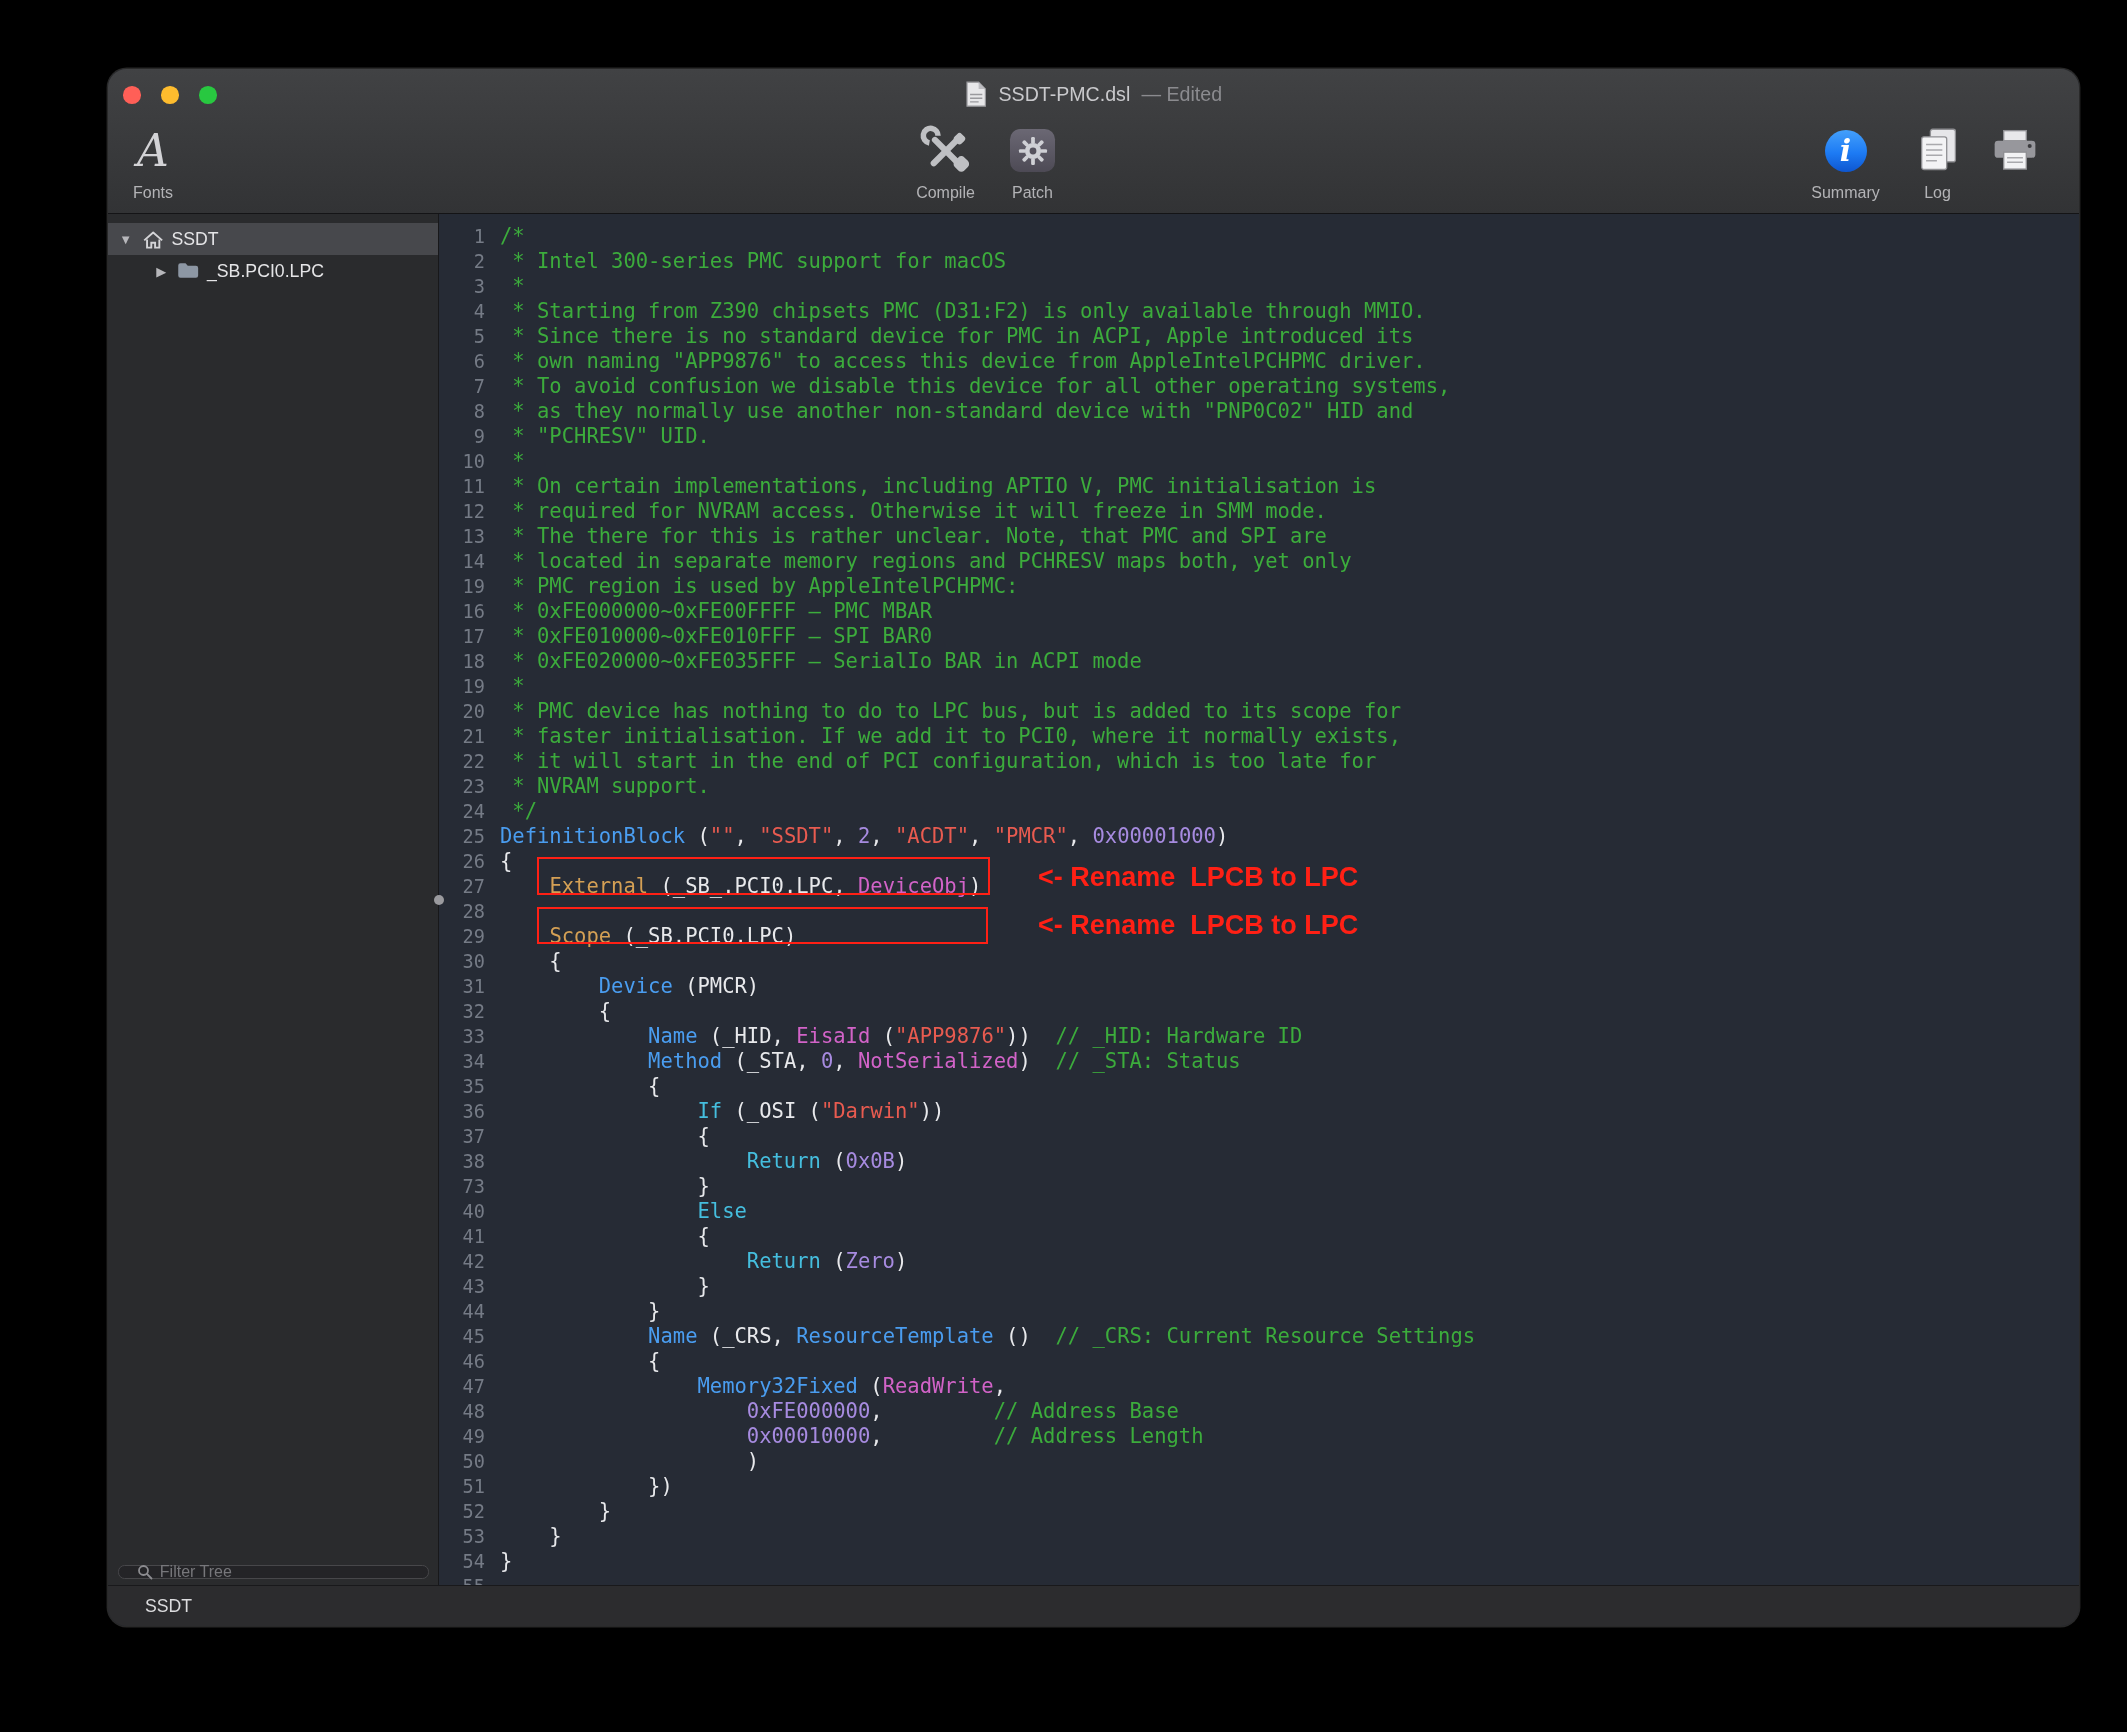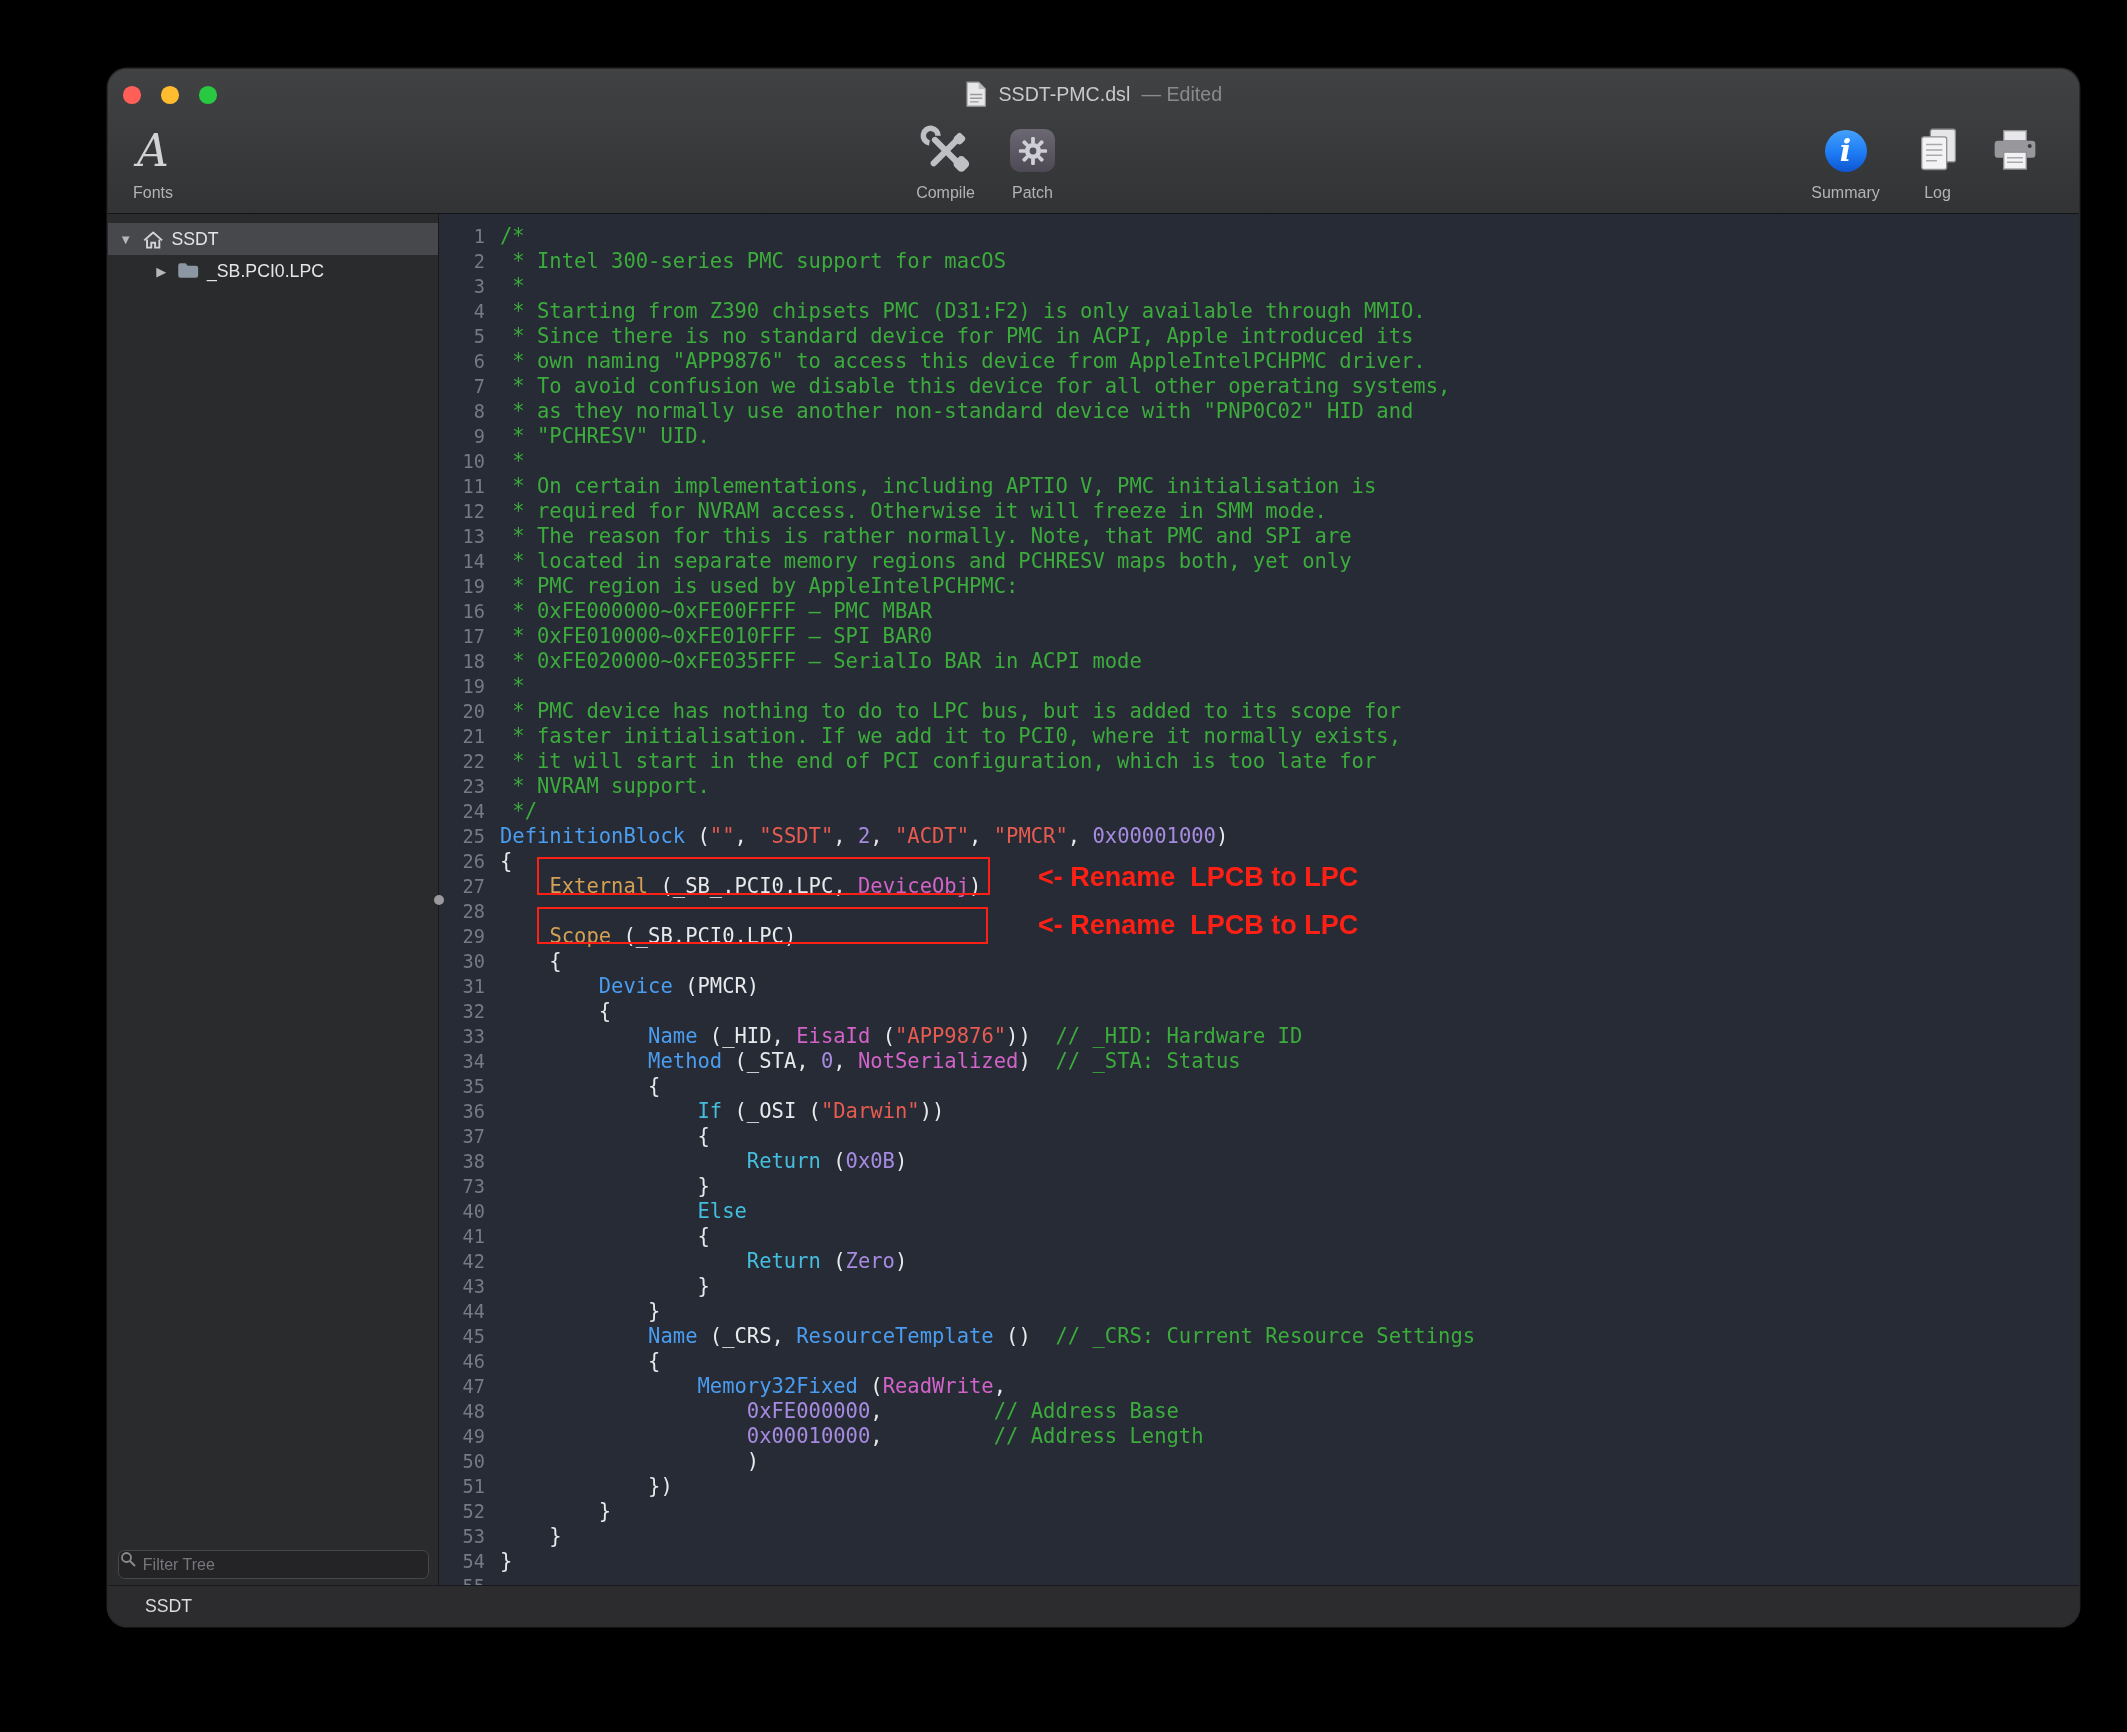--- a/index.html
+++ b/index.html
@@ -35,23 +35,23 @@
                     display:flex; align-items:center; justify-content:center; }
   .summary-i { font-family:"DejaVu Serif", serif; font-style:italic; font-weight:bold; font-size:30px; color:#fff; }
   
   .sidebar { position:absolute; top:145px; left:0; width:331px; bottom:41px;
              background:#2a2b2d; border-right:0.9px solid #18181a; }
   .tree { padding-top:9.3px; }
   .trow { height:32px; display:flex; align-items:center; font-size:17.7px; color:#e5e5e7; white-space:nowrap; }
   .trow.selected { background:#47484c; }
   .tri { width:20.5px; text-align:center; font-size:13px; color:#b7b7bb; }
   .trow .ticon { display:flex; align-items:center; margin:0 7.5px 0 5.6px; }
-  .filter-box { position:absolute; left:10.3px; right:9.3px; bottom:5.6px; height:29px;
+  .filter-box { position:absolute; left:10.3px; right:9.3px; bottom:5.6px; height:14px;
                 background:#242427; border:0.9px solid #47474a; border-radius:6.5px;
-                display:flex; padding:0 1px; gap:6.5px; }
+                display:flex; align-items:center; padding:0 18px; gap:6.5px; }
   .filter-box input { flex:1; background:transparent; border:none; outline:none;
                       color:#d8d8da; font-size:16px; font-family:"Liberation Sans", sans-serif; }
   .filter-box input::placeholder { color:#77777b; }
   
   .editor { position:absolute; top:145px; left:332px; right:0; bottom:41px;
             background:#262b35; overflow:hidden; }
   #code-lines { position:absolute; top:10.3px; left:0;
                 font-family:"DejaVu Sans Mono", monospace; font-size:20.5px; line-height:25px; }
   .cl { white-space:pre; height:25px; }
   .ln { display:inline-block; width:45px; text-align:right; color:var(--c-line-number); font-size:18.6px; }
@@ -233,21 +233,21 @@
         <div class="cl"><span class="ln">3</span><span class="lc"><span class="tok-c"> *</span></span></div>
         <div class="cl"><span class="ln">4</span><span class="lc"><span class="tok-c"> * Starting from Z390 chipsets PMC (D31:F2) is only available through MMIO.</span></span></div>
         <div class="cl"><span class="ln">5</span><span class="lc"><span class="tok-c"> * Since there is no standard device for PMC in ACPI, Apple introduced its</span></span></div>
         <div class="cl"><span class="ln">6</span><span class="lc"><span class="tok-c"> * own naming "APP9876" to access this device from AppleIntelPCHPMC driver.</span></span></div>
         <div class="cl"><span class="ln">7</span><span class="lc"><span class="tok-c"> * To avoid confusion we disable this device for all other operating systems,</span></span></div>
         <div class="cl"><span class="ln">8</span><span class="lc"><span class="tok-c"> * as they normally use another non-standard device with "PNP0C02" HID and</span></span></div>
         <div class="cl"><span class="ln">9</span><span class="lc"><span class="tok-c"> * "PCHRESV" UID.</span></span></div>
         <div class="cl"><span class="ln">10</span><span class="lc"><span class="tok-c"> *</span></span></div>
         <div class="cl"><span class="ln">11</span><span class="lc"><span class="tok-c"> * On certain implementations, including APTIO V, PMC initialisation is</span></span></div>
         <div class="cl"><span class="ln">12</span><span class="lc"><span class="tok-c"> * required for NVRAM access. Otherwise it will freeze in SMM mode.</span></span></div>
-        <div class="cl"><span class="ln">13</span><span class="lc"><span class="tok-c"> * The reason for this is rather normally. Note, that PMC and SPI are</span></span></div>
+        <div class="cl"><span class="ln">13</span><span class="lc"><span class="tok-c"> * The there for this is rather unclear. Note, that PMC and SPI are</span></span></div>
         <div class="cl"><span class="ln">14</span><span class="lc"><span class="tok-c"> * located in separate memory regions and PCHRESV maps both, yet only</span></span></div>
         <div class="cl"><span class="ln">19</span><span class="lc"><span class="tok-c"> * PMC region is used by AppleIntelPCHPMC:</span></span></div>
         <div class="cl"><span class="ln">16</span><span class="lc"><span class="tok-c"> * 0xFE000000~0xFE00FFFF – PMC MBAR</span></span></div>
         <div class="cl"><span class="ln">17</span><span class="lc"><span class="tok-c"> * 0xFE010000~0xFE010FFF – SPI BAR0</span></span></div>
         <div class="cl"><span class="ln">18</span><span class="lc"><span class="tok-c"> * 0xFE020000~0xFE035FFF – SerialIo BAR in ACPI mode</span></span></div>
         <div class="cl"><span class="ln">19</span><span class="lc"><span class="tok-c"> *</span></span></div>
         <div class="cl"><span class="ln">20</span><span class="lc"><span class="tok-c"> * PMC device has nothing to do to LPC bus, but is added to its scope for</span></span></div>
         <div class="cl"><span class="ln">21</span><span class="lc"><span class="tok-c"> * faster initialisation. If we add it to PCI0, where it normally exists,</span></span></div>
         <div class="cl"><span class="ln">22</span><span class="lc"><span class="tok-c"> * it will start in the end of PCI configuration, which is too late for</span></span></div>
         <div class="cl"><span class="ln">23</span><span class="lc"><span class="tok-c"> * NVRAM support.</span></span></div>

